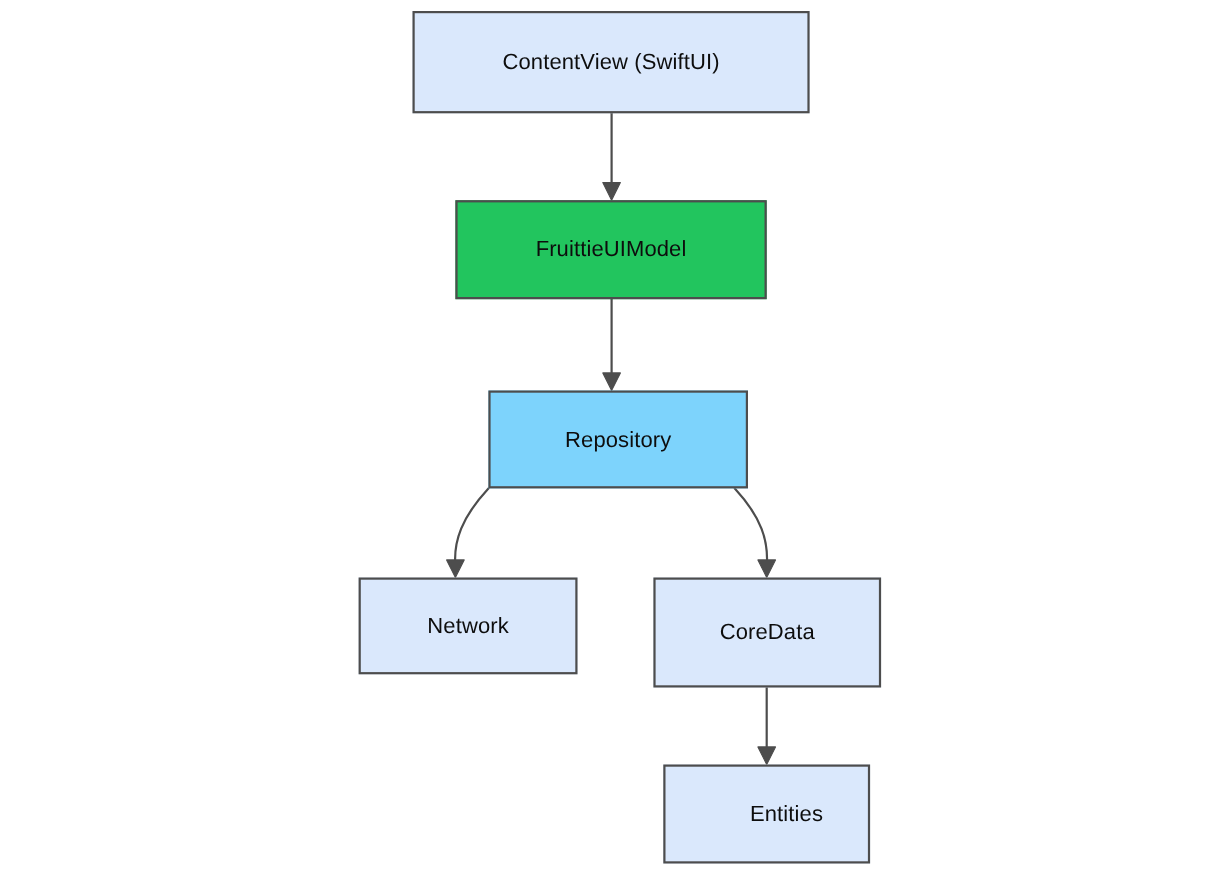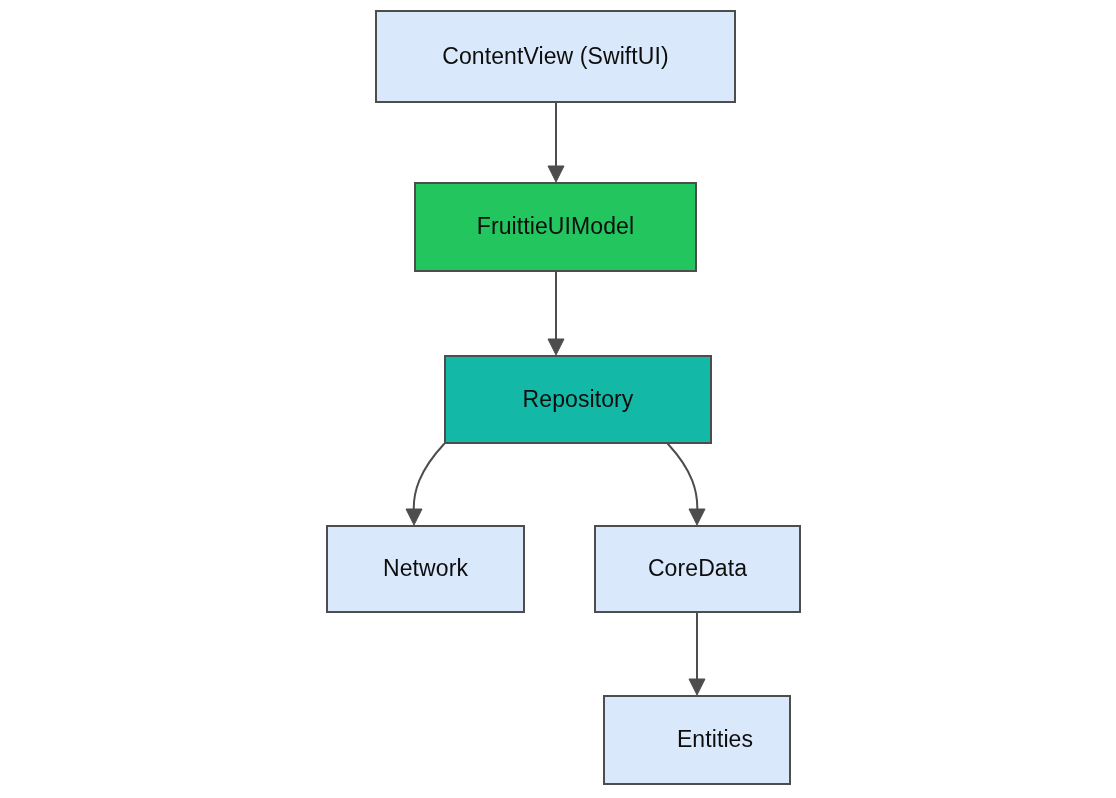--- a/index.html
+++ b/index.html
@@ -31,21 +31,21 @@
   }
   .node {
     position: absolute;
     box-sizing: border-box;
     background: #dae8fc;
     border: 2px solid #4d4d4d;
     display: flex;
     align-items: center;
     justify-content: center;
     color: #0d0d0d;
-    font-size: 23px;
+    font-size: 20px;
     line-height: 1.2;
     letter-spacing: 0.1px;
     white-space: nowrap;
   }
   .node-label {
     display: block;
   }
 </style>
 </head>
 <body>
@@ -72,25 +72,25 @@
         <path d="M 697 613 L 697 685" fill="none" stroke="#4d4d4d" stroke-width="2" stroke-linecap="round"></path>
         <path d="M 697 695 L 689 679 L 705 679 Z" fill="#4d4d4d" stroke="#4d4d4d" stroke-width="1" stroke-linejoin="round"></path>
       </g>
     </svg>
 <div class="node" style="left: 375px; top: 10px; width: 361px; height: 93px; background: rgb(218, 232, 252); border-color: rgb(77, 77, 77); color: rgb(13, 13, 13);">
       <span class="node-label">ContentView (SwiftUI)</span>
     </div>
     <div class="node" style="left: 414px; top: 182px; width: 283px; height: 90px; background: #22c55e; border-color: rgb(77, 77, 77); color: rgb(13, 13, 13);">
       <span class="node-label">FruittieUIModel</span>
     </div>
-    <div class="node" style="left: 444px; top: 355px; width: 268px; height: 89px; background: #14b8a6; border-color: rgb(77, 77, 77); color: rgb(13, 13, 13);">
+    <div class="node" style="left: 444px; top: 355px; width: 236px; height: 89px; background: #7dd3fc; border-color: rgb(77, 77, 77); color: rgb(13, 13, 13);">
       <span class="node-label">Repository</span>
     </div>
     <div class="node" style="left: 314px; top: 525px; width: 199px; height: 88px; background: rgb(218, 232, 252); border-color: rgb(77, 77, 77); color: rgb(13, 13, 13); margin-left: 12px;">
       <span class="node-label">Network</span>
     </div>
-    <div class="node" style="left: 594px; top: 525px; width: 207px; height: 88px; background: rgb(218, 232, 252); border-color: rgb(77, 77, 77); color: rgb(13, 13, 13);">
+    <div class="node" style="left: 594px; top: 525px; width: 207px; height: 100px; background: rgb(218, 232, 252); border-color: rgb(77, 77, 77); color: rgb(13, 13, 13);">
       <span class="node-label">CoreData</span>
     </div>
     <div class="node" style="left: 603px; top: 695px; width: 188px; height: 90px; background: rgb(218, 232, 252); border-color: rgb(77, 77, 77); color: rgb(13, 13, 13); padding-left: 36px;">
       <span class="node-label">Entities</span>
     </div>
   </div>
 
 </body></html>

